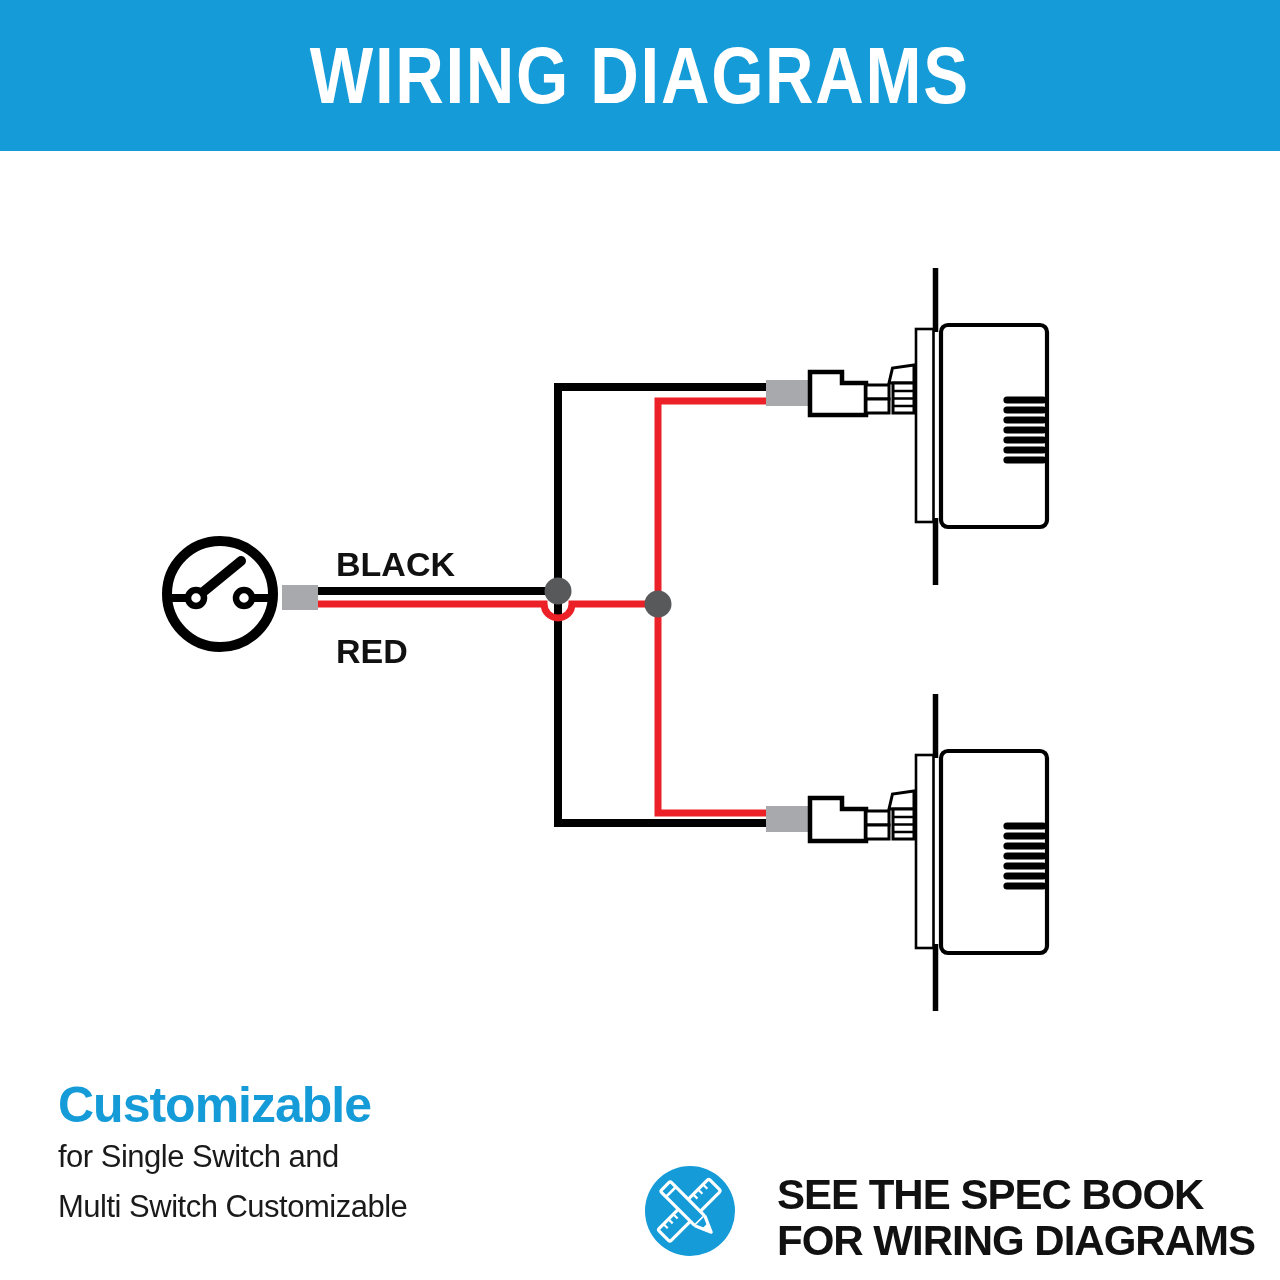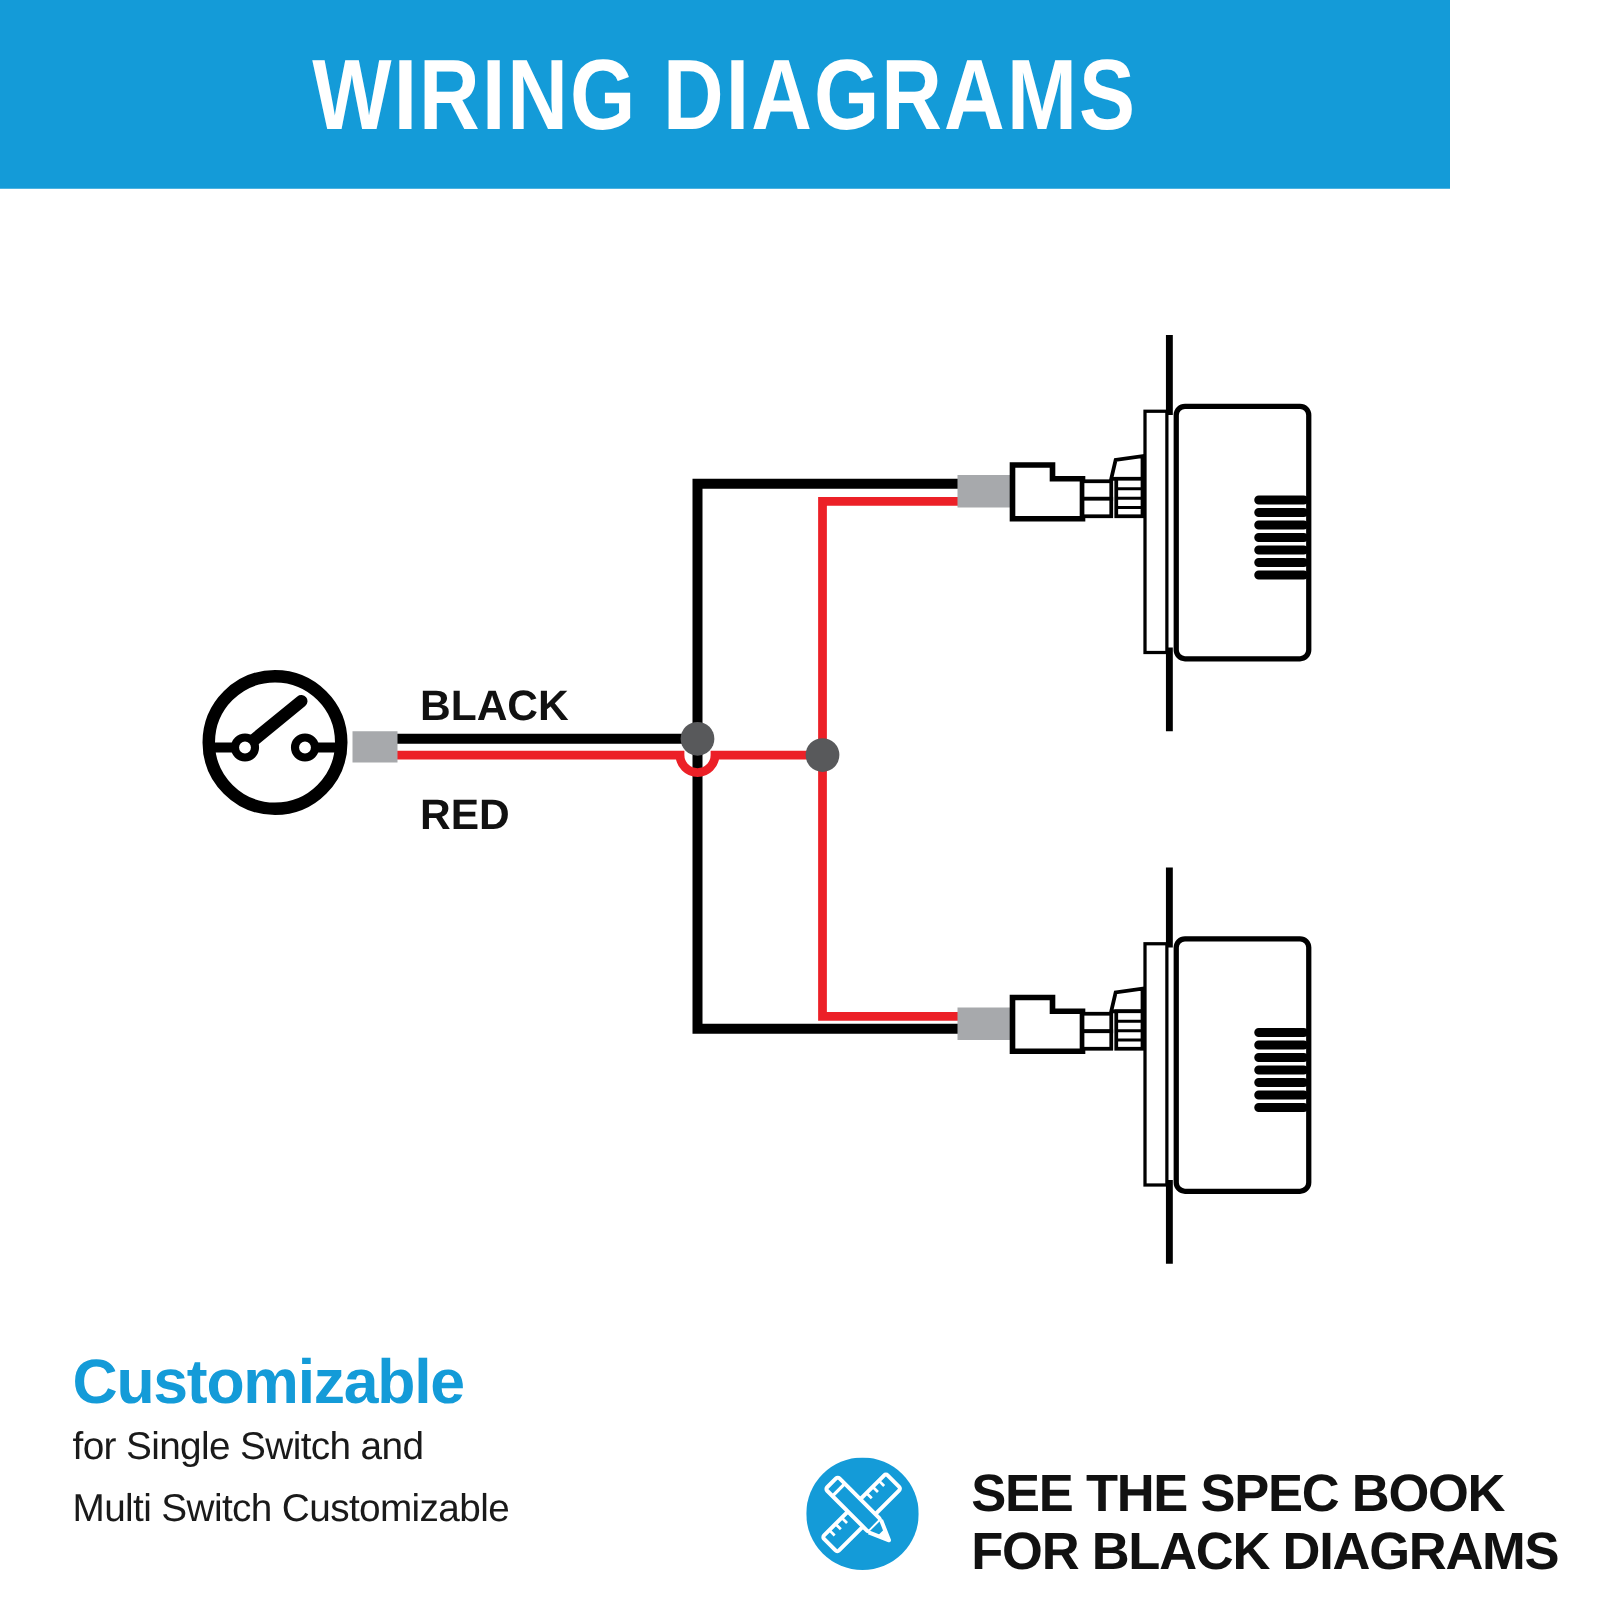--- a/index.html
+++ b/index.html
@@ -5,21 +5,21 @@
   html, body { margin: 0; padding: 0; }
   body {
     width: 1280px; height: 1280px;
     position: relative;
     background: #ffffff;
     overflow: hidden;
     font-family: "Liberation Sans", sans-serif;
   }
   .banner {
     position: absolute; top: 0; left: 0;
-    width: 1160px; height: 151px;
+    width: 1280px; height: 151px;
     background: #149BD8;
     display: flex; align-items: center; justify-content: center;
   }
   .banner-title {
     color: #ffffff;
     font-size: 80px;
     font-weight: bold;
     letter-spacing: 2px;
     white-space: nowrap;
     transform: scaleX(0.84);
@@ -131,15 +131,15 @@
       <g transform="rotate(-45 45 45)">
         <rect x="38" y="10" width="14" height="49" rx="2" fill="#149BD8"></rect>
         <path d="M38 59 L45 75 L52 59" fill="#149BD8"></path>
         <path d="M42 66 L45 75 L48 66 Z" fill="#ffffff" stroke="none"></path>
         <path d="M38 18 h14" stroke-width="2.6"></path>
       </g>
     </g>
   </svg>
   <div class="fr-text">
     <div>SEE THE SPEC BOOK</div>
-    <div>FOR BLACK DIAGRAMS</div>
+    <div>FOR WIRING DIAGRAMS</div>
   </div>
 </div>
 
 </body></html>

